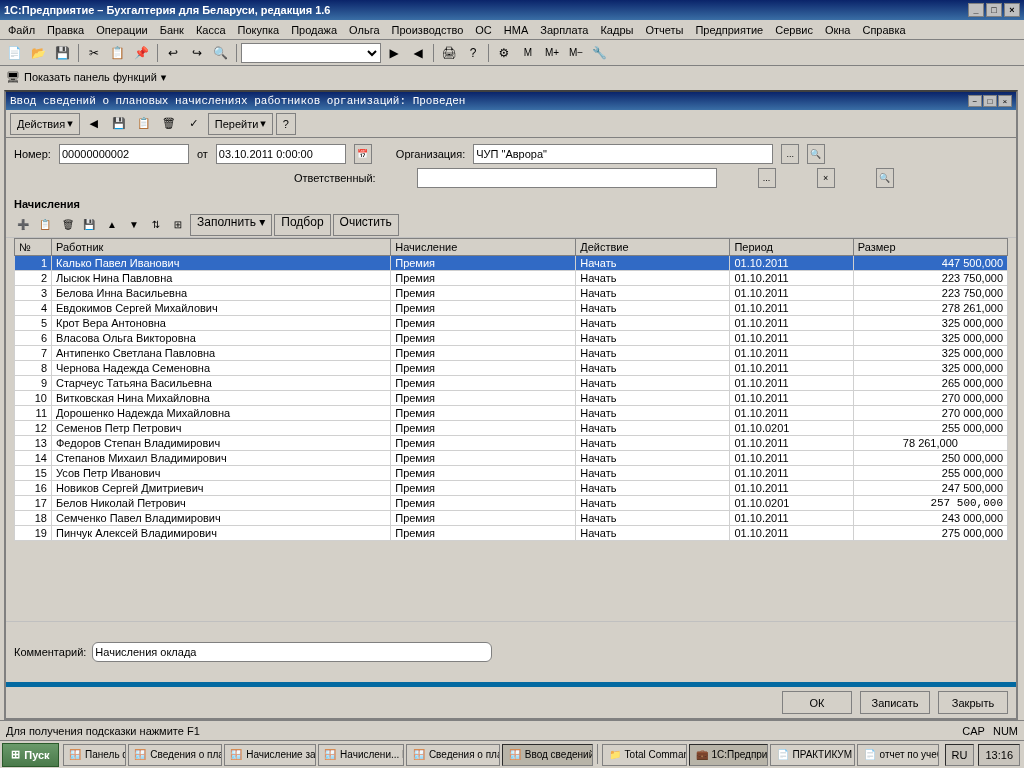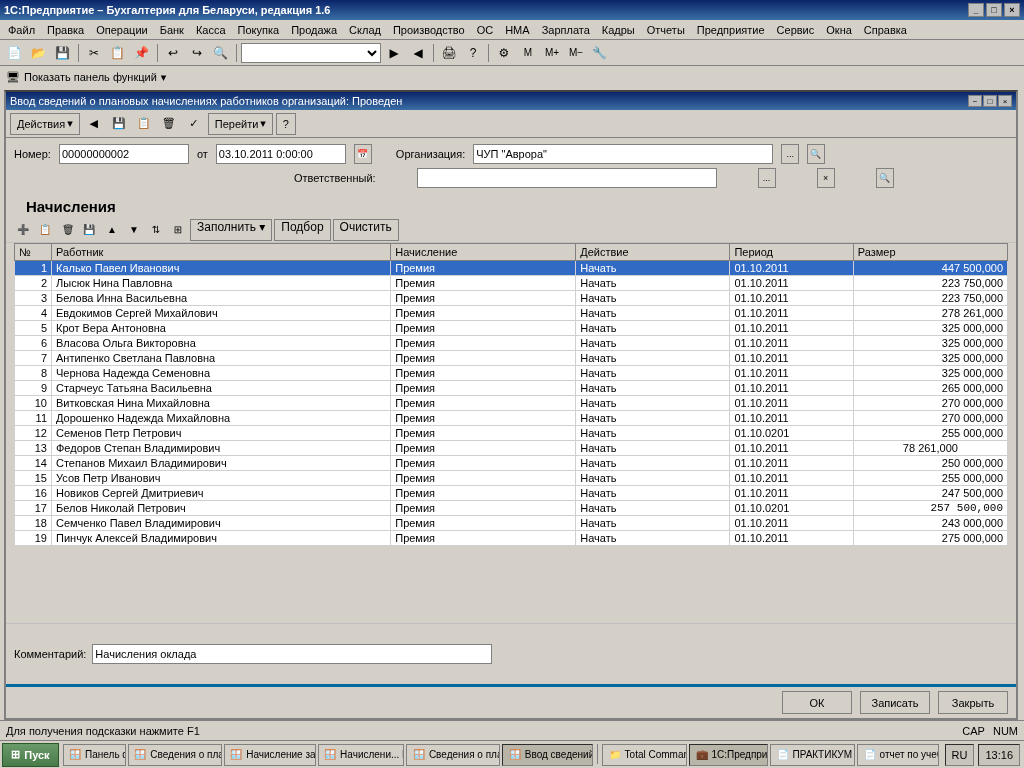--- a/index.html
+++ b/index.html
@@ -106,20 +106,21 @@
     
     .doc-title-bar {
       background: linear-gradient(to bottom, #0a246a, #3a6ea5);
       color: white;
       height: 18px;
       display: flex;
       align-items: center;
       justify-content: space-between;
       padding: 0 4px;
       font-size: 11px;
+      font-family: Liberation Mono, monospace;
     }
     .doc-title-btns { display: flex; gap: 1px; }
     .doc-title-btn {
       width: 14px; height: 12px;
       background: #c0c0c0;
       border: 1px solid #808080;
       font-size: 8px;
       display: flex; align-items: center; justify-content: center;
       cursor: pointer; color: #000;
     }
@@ -178,23 +179,23 @@
       width: 18px; height: 20px;
       background: #d4d0c8;
       border: 1px solid #808080;
       cursor: pointer;
       font-size: 9px;
       display: flex; align-items: center; justify-content: center;
     }
 
     
     .section-label {
-      font-size: 15px;
+      font-size: 11px;
       font-weight: bold;
-      padding: 4px 20px 2px;
+      padding: 4px 8px 2px;
     }
 
     
     .table-toolbar {
       height: 26px;
       background: #d4d0c8;
       display: flex;
       align-items: center;
       padding: 2px 8px;
       gap: 2px;
@@ -262,21 +263,21 @@
       border-top: 1px solid #c0c0c0;
       margin-top: 4px;
     }
 
     
     .bottom-btns {
       display: flex;
       justify-content: flex-end;
       padding: 4px 8px;
       gap: 8px;
-      border-top: 3px solid #0369a1;
+      border-top: 5px solid #0369a1;
     }
     .bottom-btn {
       height: 23px;
       min-width: 70px;
       background: #d4d0c8;
       border: 1px solid #808080;
       cursor: pointer;
       font-size: 11px;
       padding: 0 10px;
     }
@@ -375,21 +376,21 @@
 </div>
 
 <div class="menu-bar">
   <div class="menu-item">Файл</div>
   <div class="menu-item">Правка</div>
   <div class="menu-item">Операции</div>
   <div class="menu-item">Банк</div>
   <div class="menu-item">Касса</div>
   <div class="menu-item">Покупка</div>
   <div class="menu-item">Продажа</div>
-  <div class="menu-item">Склад</div>
+  <div class="menu-item">Ольга</div>
   <div class="menu-item">Производство</div>
   <div class="menu-item">ОС</div>
   <div class="menu-item">НМА</div>
   <div class="menu-item">Зарплата</div>
   <div class="menu-item">Кадры</div>
   <div class="menu-item">Отчеты</div>
   <div class="menu-item">Предприятие</div>
   <div class="menu-item">Сервис</div>
   <div class="menu-item">Окна</div>
   <div class="menu-item">Справка</div>
@@ -665,21 +666,21 @@
     <td class="col-action">Начать</td>
     <td class="col-period">01.10.2011</td>
     <td class="col-size" style="text-align:right;">275 000,000</td>
   </tr>
             </tbody>
         </table>
       </div>
 
       <div class="comment-area">
         <span class="field-label">Комментарий:</span>
-        <input class="field-input" style="width: 400px;" value="Начисления оклада">
+        <input class="field-input" style="width: 400px; border-radius: 6px;" value="Начисления оклада">
       </div>
 
       <div class="bottom-btns">
         <button class="bottom-btn">ОК</button>
         <button class="bottom-btn">Записать</button>
         <button class="bottom-btn">Закрыть</button>
       </div>
     </div>
   </div>
 </div>

